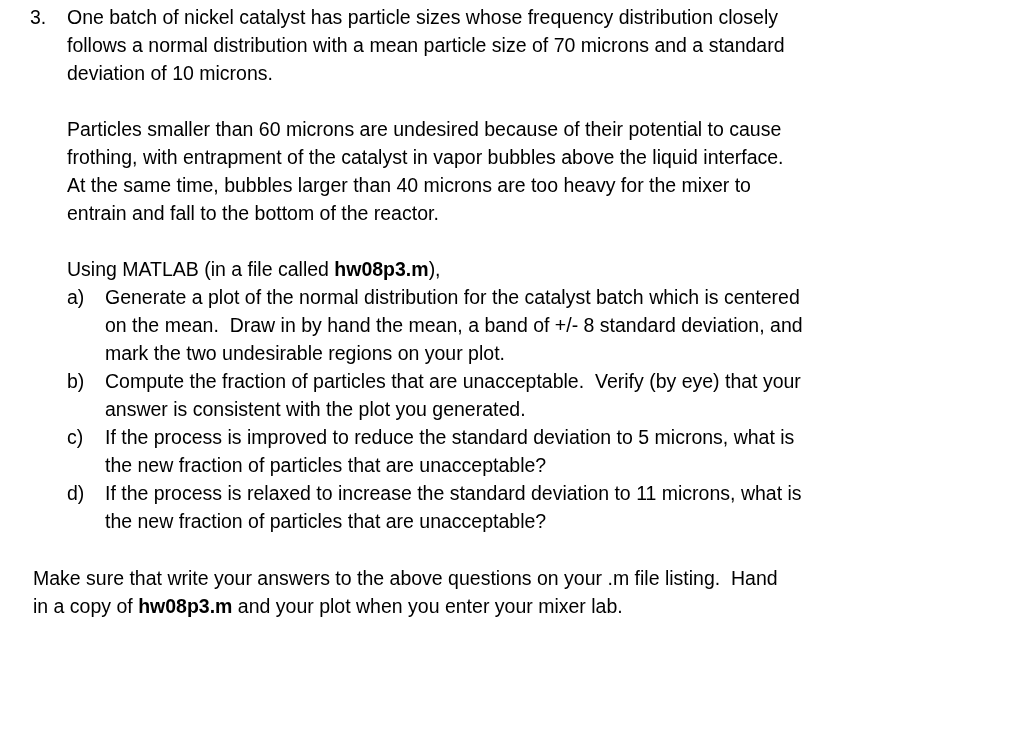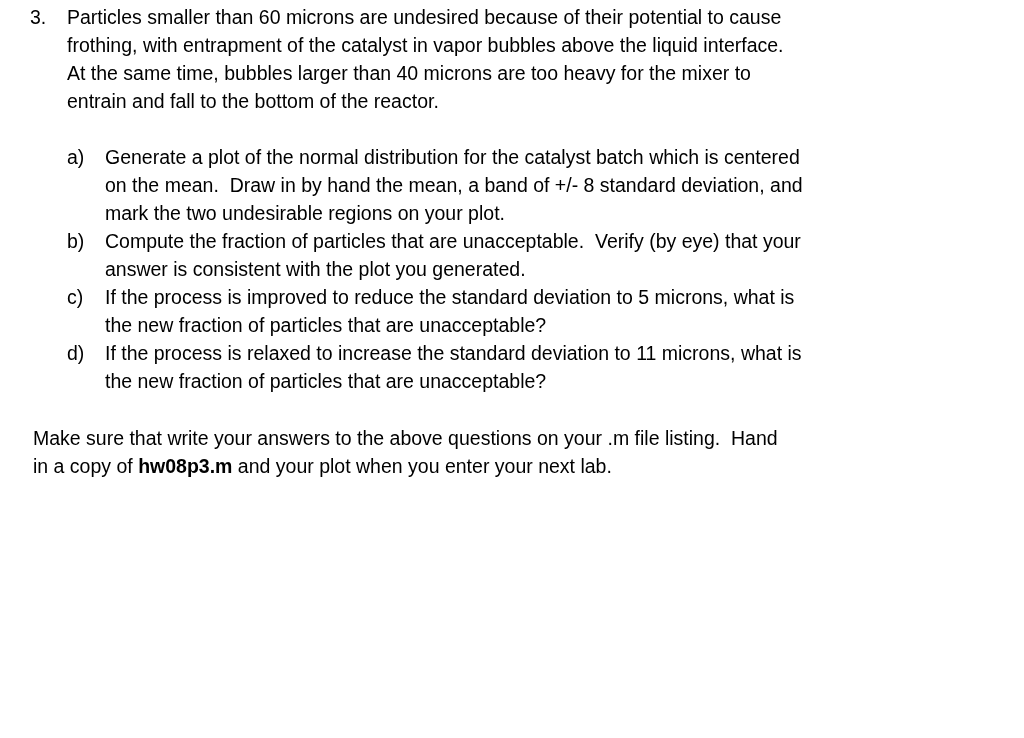--- a/index.html
+++ b/index.html
@@ -38,25 +38,29 @@
     margin-top: 29px;
   }
 </style>
 </head>
 <body>
 
 <div class="page">
   <div class="problem">
     <div class="problem-number">3.</div>
     <div class="problem-body">
+      <div class="para">One batch of nickel catalyst has particle sizes whose frequency distribution closely
+follows a normal distribution with a mean particle size of 70 microns and a standard
+deviation of 10 microns.</div>
       <div class="para">Particles smaller than 60 microns are undesired because of their potential to cause
 frothing, with entrapment of the catalyst in vapor bubbles above the liquid interface.
 At the same time, bubbles larger than 40 microns are too heavy for the mixer to
 entrain and fall to the bottom of the reactor.</div>
       <div class="matlab-block">
+        <div class="matlab-intro"><span>Using MATLAB (in a file called </span><span class="bold">hw08p3.m</span><span>),</span></div>
         <div class="subitem">
           <div class="subitem-label">a)</div>
           <div class="subitem-text">Generate a plot of the normal distribution for the catalyst batch which is centered
 on the mean.  Draw in by hand the mean, a band of +/- 8 standard deviation, and
 mark the two undesirable regions on your plot.</div>
         </div>
         <div class="subitem">
           <div class="subitem-label">b)</div>
           <div class="subitem-text">Compute the fraction of particles that are unacceptable.  Verify (by eye) that your
 answer is consistent with the plot you generated.</div>
@@ -68,14 +72,14 @@
         </div>
         <div class="subitem">
           <div class="subitem-label">d)</div>
           <div class="subitem-text">If the process is relaxed to increase the standard deviation to 11 microns, what is
 the new fraction of particles that are unacceptable?</div>
         </div>
       </div>
     </div>
   </div>
   <div class="closing"><span>Make sure that write your answers to the above questions on your .m file listing.  Hand
-in a copy of </span><span class="bold">hw08p3.m</span><span> and your plot when you enter your next lab.</span></div>
+in a copy of </span><span class="bold">hw08p3.m</span><span> and your plot when you enter your mixer lab.</span></div>
 </div>
 
 </body></html>

